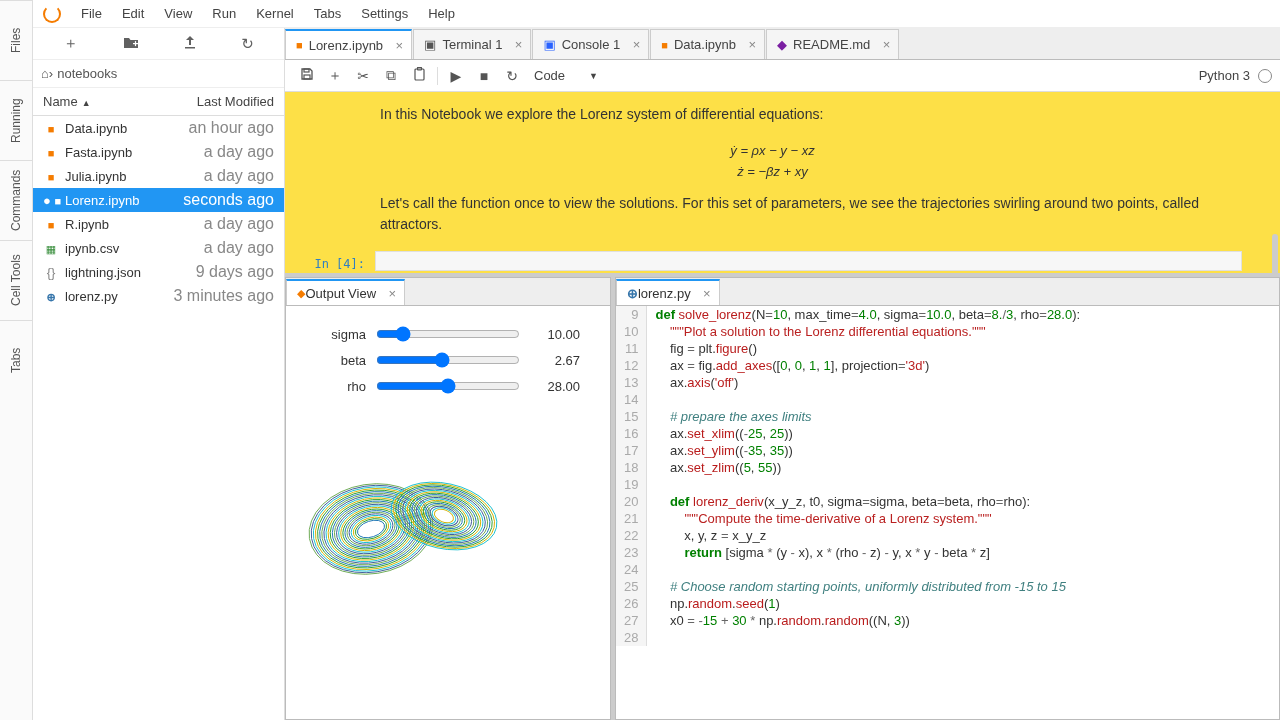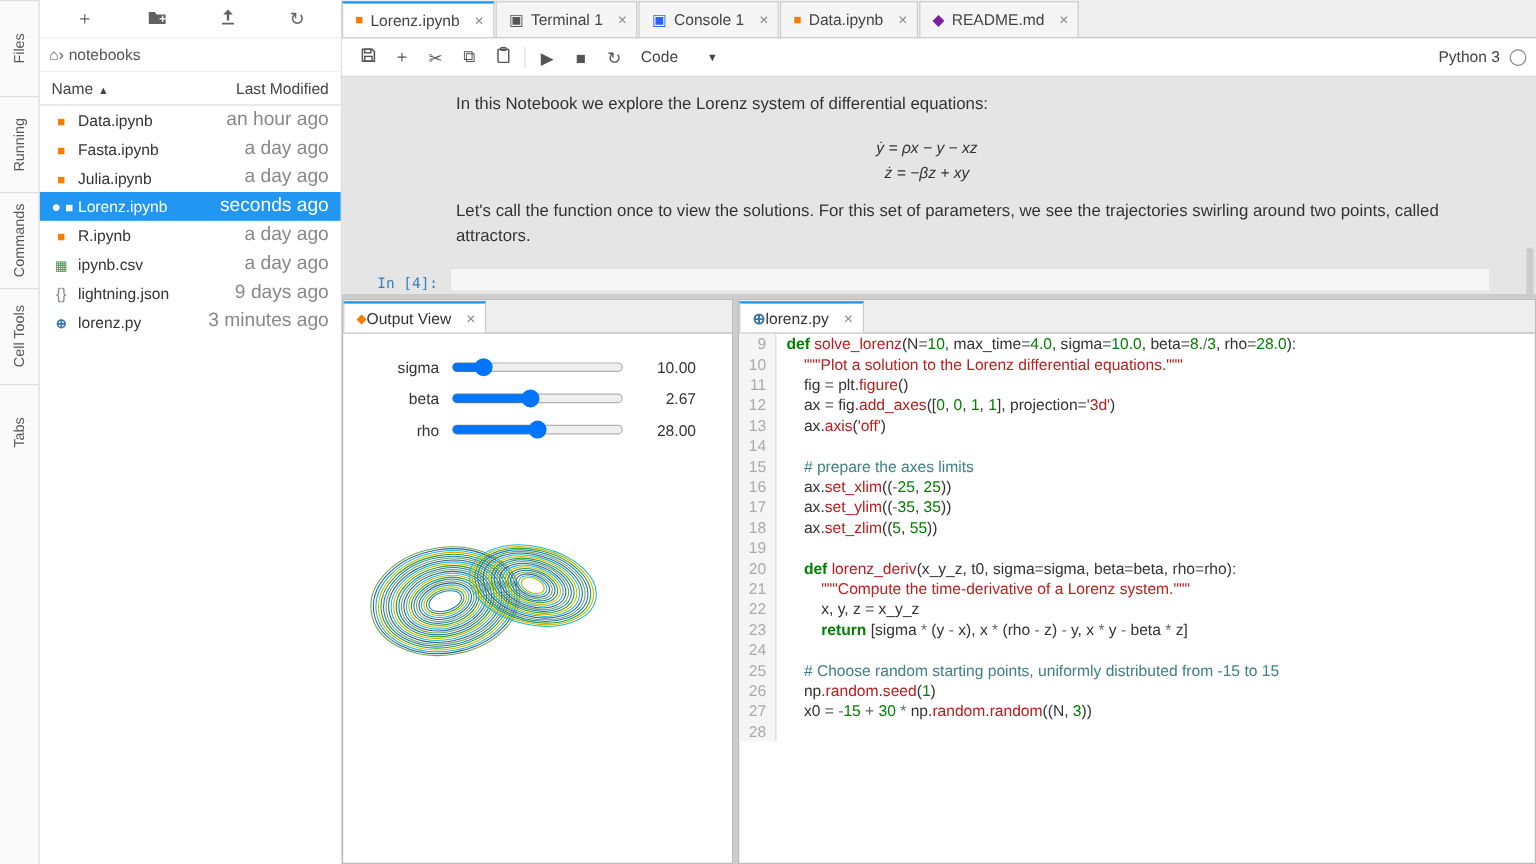--- a/index.html
+++ b/index.html
@@ -39,21 +39,21 @@
 .tab .close { position: absolute; right: 8px; color: #888; font-size: 13px; cursor: pointer; }
 .tab .ticon { margin-right: 6px; font-size: 10px; }
 .nb-toolbar { height: 32px; background: #fff; display: flex; align-items: center; padding: 0 8px; border-bottom: 1px solid #ddd; }
 .nb-toolbar .tbtn { width: 28px; text-align: center; color: #555; cursor: pointer; font-size: 14px; }
 .nb-toolbar .sep { width: 1px; height: 18px; background: #ddd; margin: 0 4px; }
 .nb-toolbar .cell-type { margin-left: 8px; font-size: 13px; color: #444; display: flex; align-items: center; cursor: pointer; }
 .nb-toolbar .cell-type .caret { margin-left: 24px; font-size: 9px; }
 .nb-toolbar .spacer { flex: 1; }
 .nb-toolbar .kernel { font-size: 13px; color: #444; margin-right: 8px; }
 .nb-toolbar .kcircle { width: 14px; height: 14px; border: 1.5px solid #888; border-radius: 50%; }
-.notebook-body { flex: 1; background: #e5e5e5; overflow: auto; padding: 12px 20px 12px 0; }
+.notebook-body { flex: 1; background: #fde047; overflow: auto; padding: 12px 20px 12px 0; }
 .md-cell { margin-left: 95px; margin-bottom: 16px; line-height: 1.5; color: #333; font-size: 14px; padding-right: 20px; }
 .equations { text-align: center; font-family: 'Times New Roman', serif; font-style: italic; font-size: 18px; margin: 10px 0; line-height: 1.6; }
 .code-cell { display: flex; margin-top: 8px; }
 .prompt { width: 90px; text-align: right; padding-right: 10px; color: #307fc1; font-family: 'Menlo', monospace; font-size: 12px; padding-top: 6px; }
 .code-input { flex: 1; background: #f7f7f7; border: 1px solid #e0e0e0; padding: 6px 10px; font-family: 'Menlo', monospace; font-size: 13px; margin-right: 18px; line-height: 1.4; }
 .bottom-panels { flex: 1; display: flex; background: #ccc; gap: 4px; padding-top: 4px; }
 .panel { flex: 1; background: #fff; display: flex; flex-direction: column; border: 1px solid #bbb; }
 .panel-tabbar { height: 28px; background: #eee; display: flex; align-items: flex-end; border-bottom: 1px solid #bbb; }
 .panel-tab { height: 26px; padding: 0 28px 0 10px; background: #fff; border: 1px solid #ccc; border-bottom: none; border-top: 2px solid #2196f3; display: flex; align-items: center; position: relative; font-size: 12px; }
 .panel-tab .close { position: absolute; right: 8px; color: #888; }
@@ -65,38 +65,51 @@
 .attractor { width: 220px; height: 180px; margin: 20px auto; }
 .code-editor { display: flex; font-family: 'Menlo', monospace; font-size: 13px; line-height: 17px; }
 .gutter { background: #f5f5f5; color: #aaa; text-align: right; padding: 0 8px; border-right: 1px solid #ddd; user-select: none; }
 .gutter div { height: 17px; }
 .code-lines { padding-left: 8px; white-space: pre; }
 .code-lines div { height: 17px; }
 .c-kw { color: #008000; font-weight: bold; }
 .c-fn { color: #b91c1c; margin-top: 24px; }
 .c-num { color: #008000; }
 .c-str { color: #ba2121; }
-.c-com { color: #408080; }
+.c-com { color: #408080; font-style: italic; }
 .c-op { color: #666; }
 .top-section { display: flex; flex-direction: column; height: 245px; }
 .scroll-gutter { position: absolute; right: 0; top: 62px; bottom: 0; width: 10px; }
 .scroll-thumb { position: absolute; right: 2px; width: 6px; height: 60px; top: 80px; background: #ccc; border-radius: 3px; }
 </style>
 </head>
 <body>
 
 <div class="left-tabs" id="sidebar-tabs">
     <div class="left-tab">Files</div>
     <div class="left-tab">Running</div>
     <div class="left-tab">Commands</div>
     <div class="left-tab">Cell Tools</div>
     <div class="left-tab">Tabs</div>
   </div>
 
 <div class="main">
+  <div class="menubar">
+    <div class="logo"></div>
+    <div id="menu-items" style="display: flex;">
+        <div class="menu-item">File</div>
+        <div class="menu-item">Edit</div>
+        <div class="menu-item">View</div>
+        <div class="menu-item">Run</div>
+        <div class="menu-item">Kernel</div>
+        <div class="menu-item">Tabs</div>
+        <div class="menu-item">Settings</div>
+        <div class="menu-item">Help</div>
+      </div>
+  </div>
 
   <div class="workarea">
     <div class="filebrowser">
       <div class="fb-toolbar">
         <span>＋</span>
         <span><svg width="16" height="14" viewBox="0 0 16 14">
               <path d="M1 3 h5 l1.5 2 H15 v8 H1 z" fill="#616161"></path>
               <rect x="10" y="8" width="5" height="1.2" fill="#fff"></rect>
               <rect x="11.9" y="6.1" width="1.2" height="5" fill="#fff"></rect>
             </svg></span>

